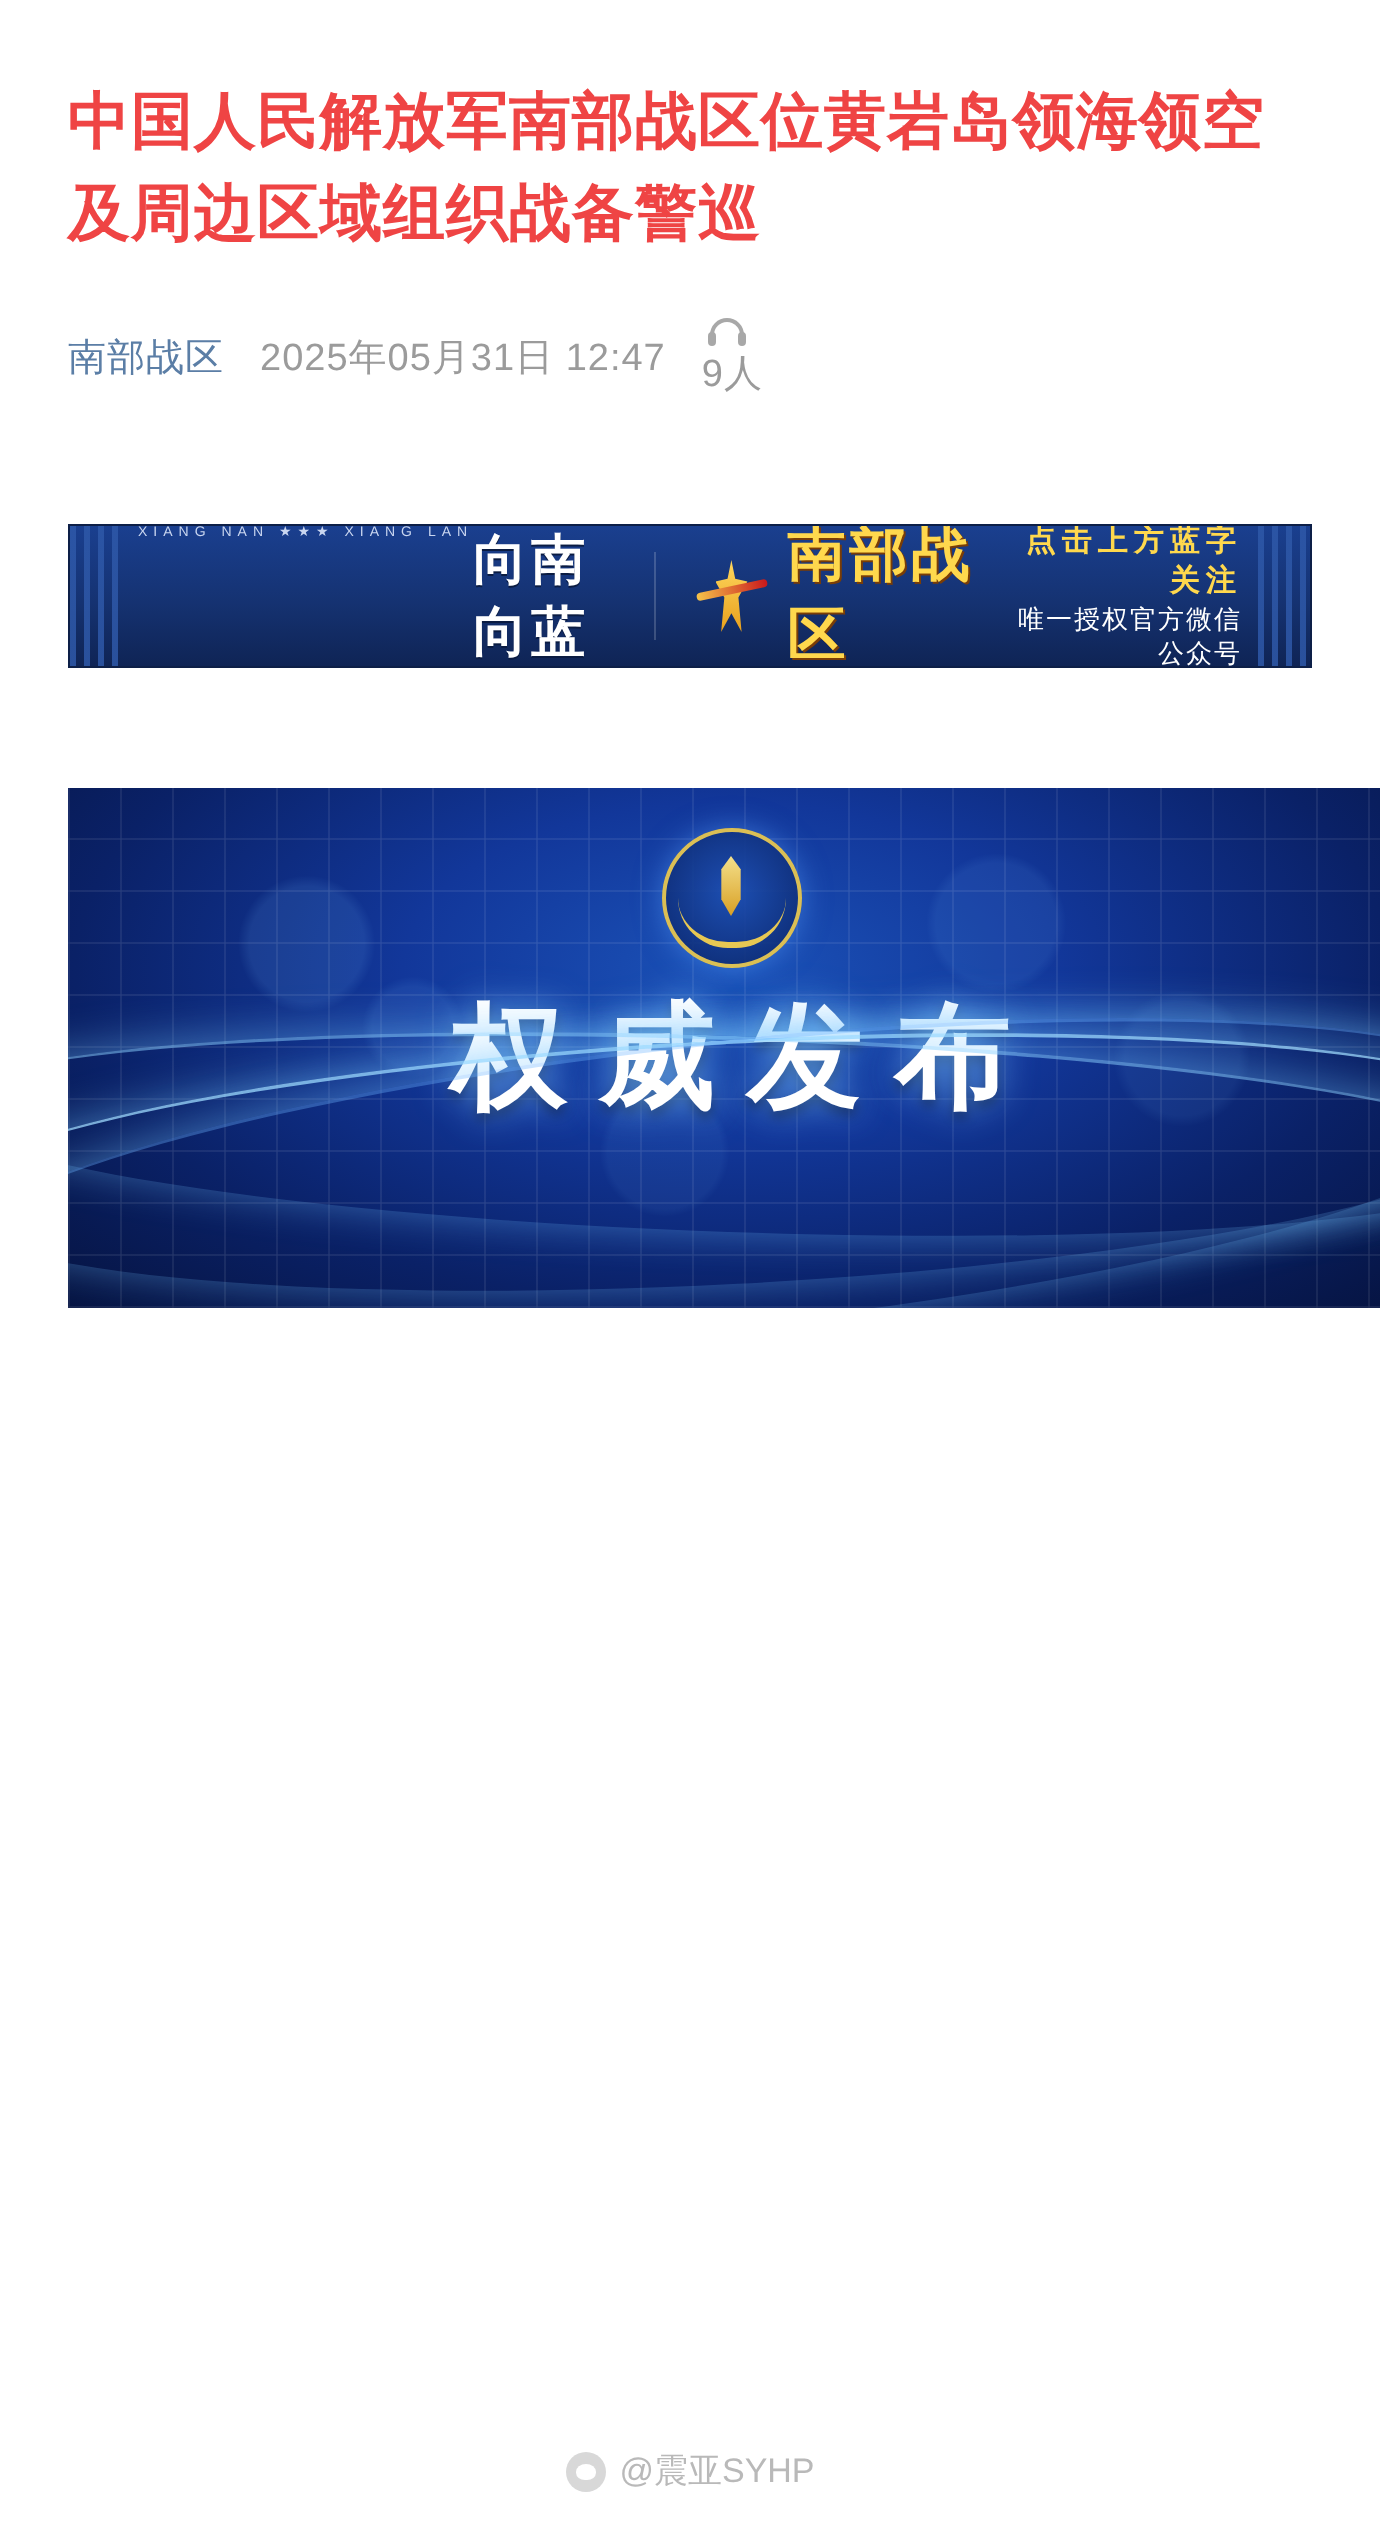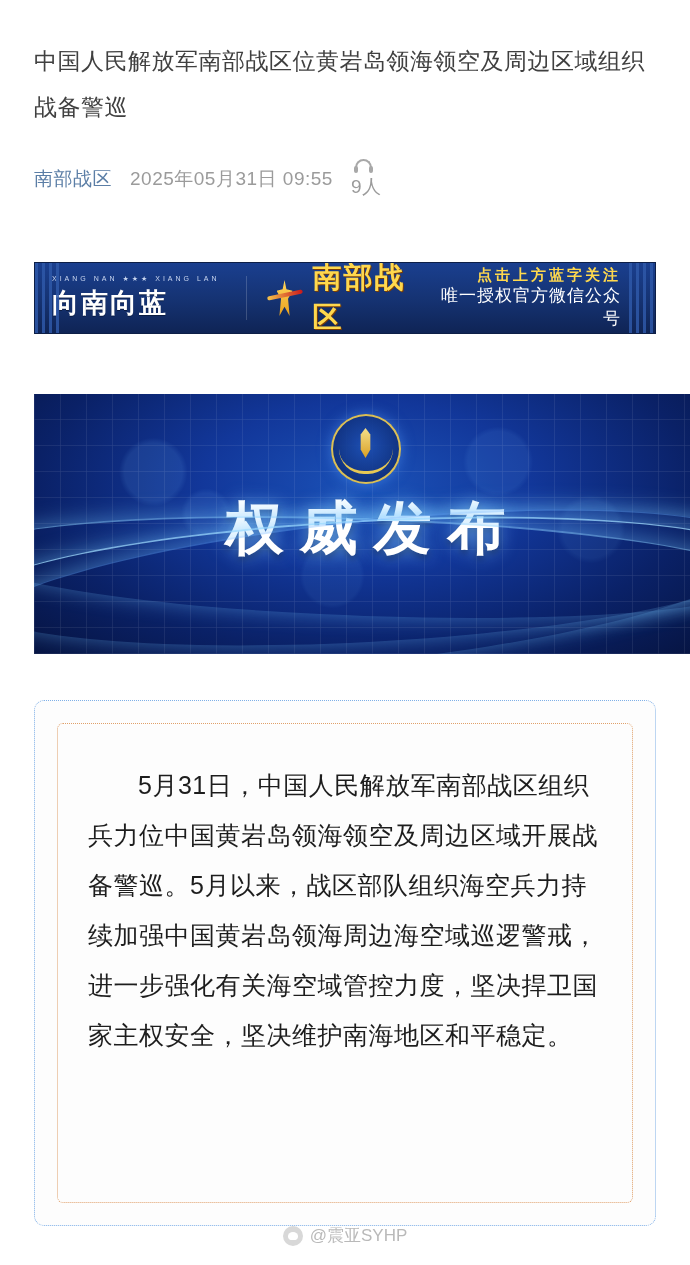--- a/index.html
+++ b/index.html
@@ -19,25 +19,25 @@
     height: 1265px;
     position: relative;
     box-sizing: border-box;
     padding: 0 34px;
   }
 
   
   .article-title {
     margin: 0;
     padding-top: 38px;
-    font-size: 23px;
+    font-size: 31px;
     line-height: 46px;
-    font-weight: normal;
+    font-weight: bold;
     letter-spacing: 0.5px;
-    color: #404040;
+    color: #ef4444;
   }
 
   
   .meta-row {
     display: flex;
     align-items: center;
     margin-top: 28px;
     font-size: 19px;
     color: #9b9b9b;
     letter-spacing: 0.5px;
@@ -106,23 +106,23 @@
   .banner-top .stripes-right {
     position: absolute;
     top: 0; bottom: 0;
     width: 26px;
     background: repeating-linear-gradient(90deg, #2e58a8 0px, #2e58a8 3px, transparent 3px, transparent 7px);
     opacity: .85;
   }
   .banner-top .stripes-left { left: 0; }
   .banner-top .stripes-right { right: 0; }
   .bt-slogan {
-    margin-left: 17px;
-    display: flex;
-    flex-direction: column;
+    margin-left: 34px;
+    display: flex;
+    flex-direction: row;
     justify-content: center;
   }
   .bt-slogan-sub {
     font-size: 7px;
     color: #c9d6f0;
     letter-spacing: 3px;
     margin-bottom: 2px;
     white-space: nowrap;
   }
   .bt-slogan-main {
@@ -177,21 +177,21 @@
     line-height: 1.35;
   }
   .bt-right-l1 {
     font-size: 15px;
     color: #ffd84d;
     letter-spacing: 3px;
     font-family: "DejaVu Serif", "Liberation Serif", serif;
     font-weight: bold;
   }
   .bt-right-l2 {
-    font-size: 17px;
+    font-size: 13px;
     color: #ffffff;
     letter-spacing: 1px;
   }
 
   
   .banner-main {
     margin-top: 60px;
     width: 663px;
     height: 260px;
     position: relative;
@@ -341,21 +341,21 @@
 </style>
 </head>
 <body>
 
 <div class="page">
 
   <h1 class="article-title">中国人民解放军南部战区位黄岩岛领海领空及周边区域组织战备警巡</h1>
 
   <div class="meta-row">
     <span class="meta-source">南部战区</span>
-    <span class="meta-date">2025年05月31日 09:55</span>
+    <span class="meta-date">2025年05月31日 12:47</span>
     <span class="meta-listen">
       <span class="headphone-icon">
           <span class="headphone-right"></span>
         </span>
       <span>9人</span>
     </span>
   </div>
 
   <div class="banner-top">
     <span class="stripes-left"></span>
@@ -380,24 +380,19 @@
   <div class="banner-main">
     <span class="bm-map"></span>
     <span class="bm-grid"></span>
     <span class="bm-emblem"></span>
     <div class="bm-title">权威发布</div>
     <span class="bm-wave w1"></span>
     <span class="bm-wave w2"></span>
     <span class="bm-wave w3"></span>
   </div>
 
-  <div class="quote-box">
-    <div class="quote-inner">
-      <p class="quote-text">5月31日，中国人民解放军南部战区组织兵力位中国黄岩岛领海领空及周边区域开展战备警巡。5月以来，战区部队组织海空兵力持续加强中国黄岩岛领海周边海空域巡逻警戒，进一步强化有关海空域管控力度，坚决捍卫国家主权安全，坚决维护南海地区和平稳定。</p>
-    </div>
-  </div>
 
   <div class="watermark">
     <span class="weibo-icon"></span>
     <span>@震亚SYHP</span>
   </div>
 
 </div>
 
 </body></html>

